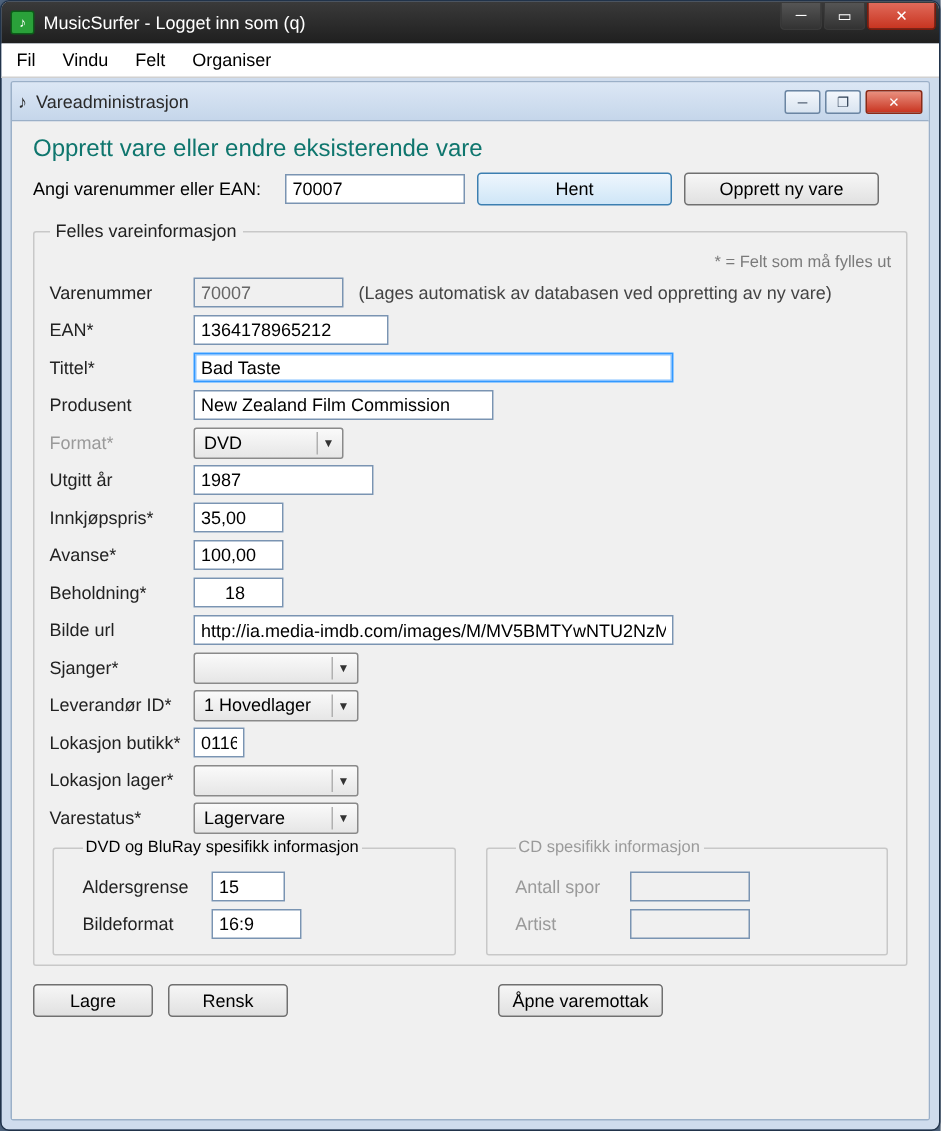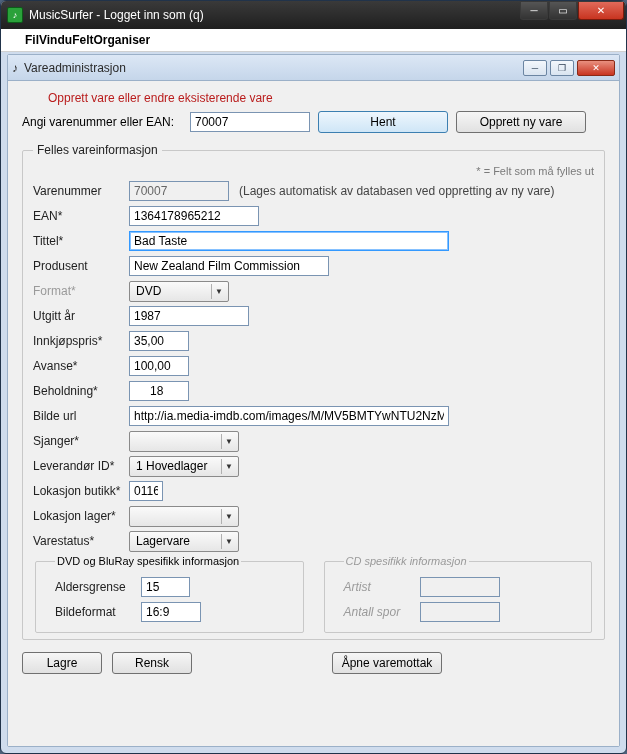--- a/index.html
+++ b/index.html
@@ -59,24 +59,24 @@
   }
   .tb-btn.close {
     width: 46px;
     background: linear-gradient(#e06a5a,#c83420);
     border-color:#7a1a0c;
   }
   .tb-btn.max { background: linear-gradient(#555,#333); }
   .menubar {
     background: #fff;
     border-bottom: 1px solid #d0d0d0;
-    padding: 4px 24px;
+    padding: 4px 10px;
     display:flex;
+    gap: 18px;
     font-size: 12px;
-    font-weight: bold;
   }
   .menubar span { cursor: default; }
   .client {
     flex: 1;
     margin: 6px;
     margin-top: 2px;
     background: #e8eef6;
     border: 1px solid #9bb0c8;
     border-radius: 2px;
     display:flex;flex-direction:column;
@@ -107,21 +107,21 @@
     width:38px;
   }
   .content {
     flex:1;
     background:#f0f0f0;
     padding: 10px 14px 8px 14px;
     overflow:hidden;
     display:flex;flex-direction:column;
     gap:4px;
   }
-  .intro { font-size: 12px; margin-bottom: 2px; color:#b91c1c;margin-left:26px;}
+  .intro { font-size: 16px; margin-bottom: 2px; color:#0f766e;}
   .searchrow { display:flex; align-items:center; gap:8px; margin-bottom:4px;}
   .searchrow .lbl{ font-size:12px; min-width:160px;}
   input[type=text], .tx {
     border:1px solid #7a94b2;
     background:#fff;
     height:20px;
     padding:1px 4px;
     font-size:12px;
     font-family:inherit;
   }
@@ -167,21 +167,21 @@
   }
   .sel .arrow{
     width:15px;height:15px;border-left:1px solid #b0b0b0;
     display:flex;align-items:center;justify-content:center;font-size:8px;color:#333;
   }
   .subgroups{ display:flex; gap:16px; }
   fieldset.sub{
     border:1px solid #c8c8c8;border-radius:2px;
     padding:6px 19px; flex:1;
   }
-  fieldset.sub.disabled legend, fieldset.sub.disabled .lbl{ color:#9a9a9a;font-style:italic;}
+  fieldset.sub.disabled legend, fieldset.sub.disabled .lbl{ color:#9a9a9a;}
   fieldset.sub.disabled .tx{ background:#f0f0f0; color:#9a9a9a;}
   .bottom-btns{ display:flex; gap:10px; margin-top:4px;}
   .icon-glyph{font-family:inherit;}
 </style>
 </head>
 <body>
 
 <div class="window">
 
   <div class="titlebar">
@@ -322,25 +322,25 @@
               <input type="text" class="tx" style="width: 49px;" value="15">
             </div>
             <div class="row">
               <span class="lbl" style="width:80px">Bildeformat</span>
               <input type="text" class="tx" style="width: 60px;" value="16:9">
             </div>
           </fieldset>
           <fieldset class="sub disabled">
             <legend>CD spesifikk informasjon</legend>
             <div class="row">
-              <span class="lbl" style="width:70px">Artist</span>
+              <span class="lbl" style="width:70px">Antall spor</span>
               <input type="text" class="tx" style="width: 80px;" disabled="" value="">
             </div>
             <div class="row">
-              <span class="lbl" style="width:70px">Antall spor</span>
+              <span class="lbl" style="width:70px">Artist</span>
               <input type="text" class="tx" style="width: 80px;" disabled="" value="">
             </div>
           </fieldset>
         </div>
       </fieldset>
 
       <div class="bottom-btns">
         <button class="btn" style="min-width:80px">Lagre</button>
         <button class="btn" style="min-width:80px">Rensk</button>
         <span style="width:120px"></span>

